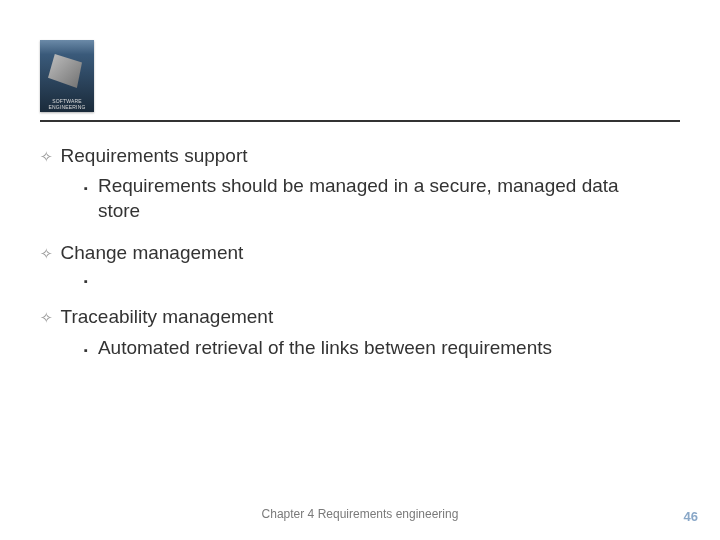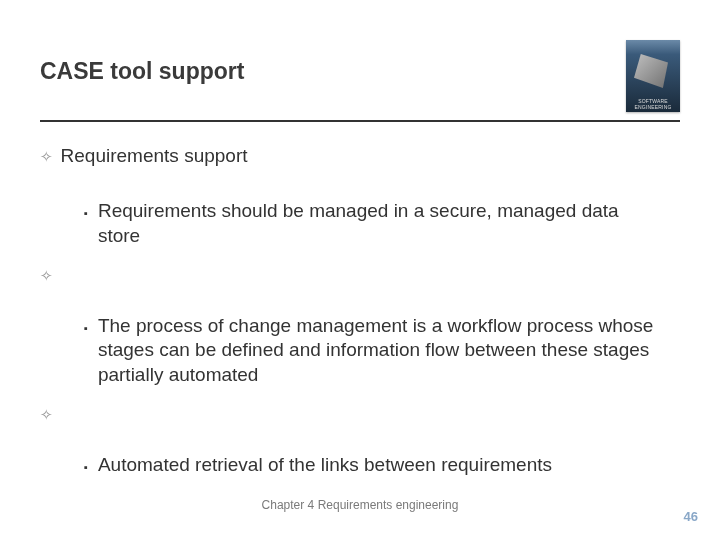--- a/index.html
+++ b/index.html
@@ -88,25 +88,24 @@
   }
   .square {
     font-size: 11px;
     color: #333;
     line-height: 1;
     padding-top: 5px;
     flex-shrink: 0;
   }
   .sub-text {
     max-width: 560px;
-    margin-top: 25px;
   }
   .footer {
     position: absolute;
-    bottom: 28px;
+    bottom: 19px;
     left: 0;
     right: 0;
     display: flex;
     justify-content: center;
     align-items: center;
   }
   .chapter {
     font-size: 12px;
     color: #7a7a7a;
   }
@@ -118,21 +117,20 @@
     color: #8aa8c8;
     font-weight: bold;
   }
 </style>
 </head>
 <body>
 
 <div class="slide">
 
   <div class="header-row">
-    <div class="title">CASE tool support</div>
     <div class="book-cover">
       <div class="label">SOFTWARE ENGINEERING</div>
     </div>
   </div>
 
   <hr class="rule">
 
   <div class="content">
 
     <div class="sec">
@@ -142,30 +140,31 @@
       </div>
       <div class="sub">
         <span class="square">▪</span>
         <span class="sub-text">Requirements should be managed in a secure, managed data store</span>
       </div>
     </div>
 
     <div class="sec">
       <div class="sec-head">
         <span class="diamond">✧</span>
+        <span>Change management</span>
       </div>
       <div class="sub">
         <span class="square">▪</span>
-        <span class="sub-text">The process of change management is a workflow process whose stages can be defined and information flow between these stages partially automated</span>
       </div>
     </div>
 
     <div class="sec">
       <div class="sec-head">
         <span class="diamond">✧</span>
+        <span>Traceability management</span>
       </div>
       <div class="sub">
         <span class="square">▪</span>
         <span class="sub-text">Automated retrieval of the links between requirements</span>
       </div>
     </div>
 
   </div>
 
   <div class="footer">

